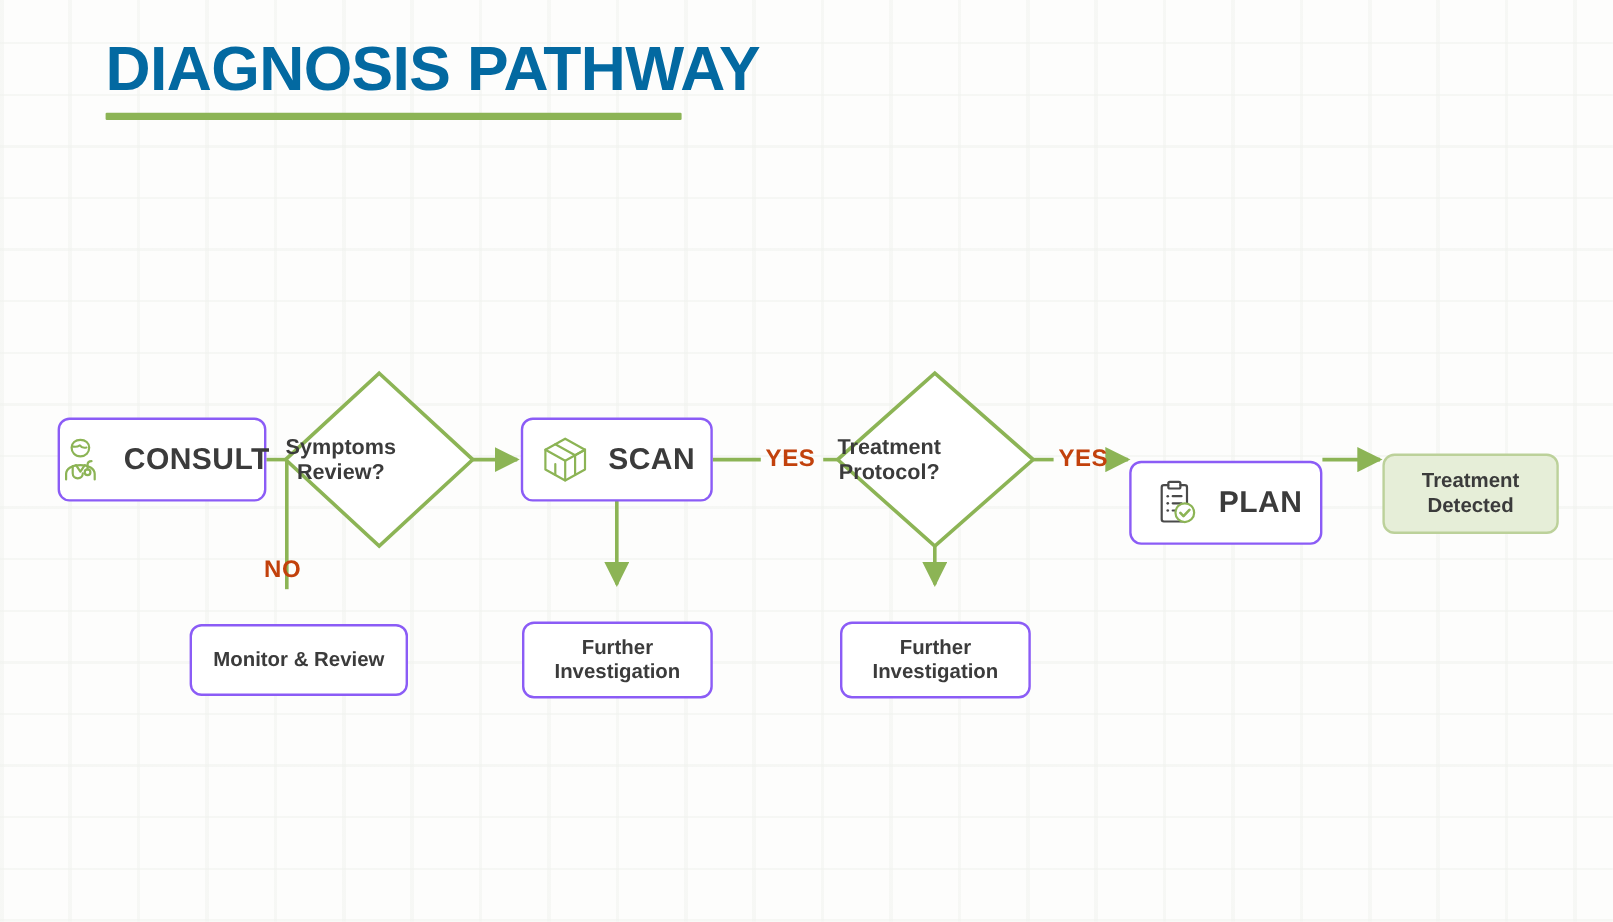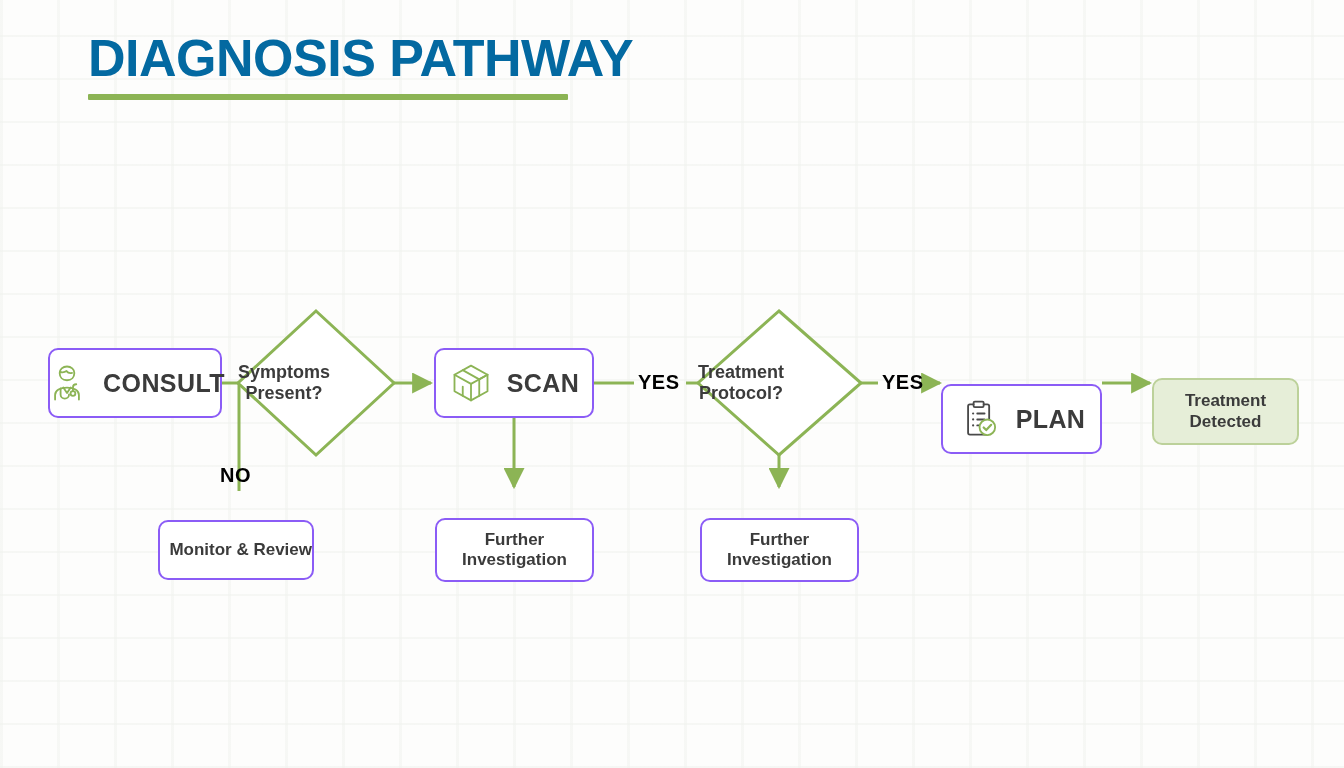--- a/index.html
+++ b/index.html
@@ -104,21 +104,21 @@
     font-weight: bold;
     color: #3b3b3b;
     line-height: 1.18;
   }
 
   
   .edge-label {
     position: absolute;
     font-size: 20px;
     font-weight: bold;
-    color: #000000;
+    color: #c2410c;
     letter-spacing: .5px;
   }
 
   .icon {
     display: block;
     flex: none;
   }
 </style>
 </head>
 <body>
@@ -159,21 +159,21 @@
 
     <polygon points="316,311 394,383 316,455 238,383" fill="#ffffff" stroke="#8cb455" stroke-width="3"></polygon>
 
     <polygon points="779,311 861,383 779,455 698,383" fill="#ffffff" stroke="#8cb455" stroke-width="3"></polygon>
   </svg>
 
   <div class="diamond" style="left:238px; top:311px; width:156px; height:144px;">
     <div class="diamond-text">
       <span>
         <span>Symptoms</span><br>
-        <span>Present?</span>
+        <span>Review?</span>
       </span>
     </div>
   </div>
 
   <div class="diamond" style="left:698px; top:311px; width:163px; height:144px;">
     <div class="diamond-text">
       <span>
         <span>Treatment</span><br>
         <span>Protocol?</span>
       </span>
@@ -225,21 +225,21 @@
     <span class="node-label">PLAN</span>
   </div>
 
   <div class="node filled-node small-node" style="left:1152px; top:350px; width:147px; height:67px;">
     <span>
       <span>Treatment</span><br>
       <span>Detected</span>
     </span>
   </div>
 
-  <div class="node small-node" style="left:158px; top:492px; width:156px; height:60px;justify-content:flex-end;">
+  <div class="node small-node" style="left:158px; top:492px; width:182px; height:60px;">
     <span>Monitor &amp; Review</span>
   </div>
 
   <div class="node small-node" style="left:435px; top:490px; width:159px; height:64px;">
     <span>
       <span>Further</span><br>
       <span>Investigation</span>
     </span>
   </div>
 

